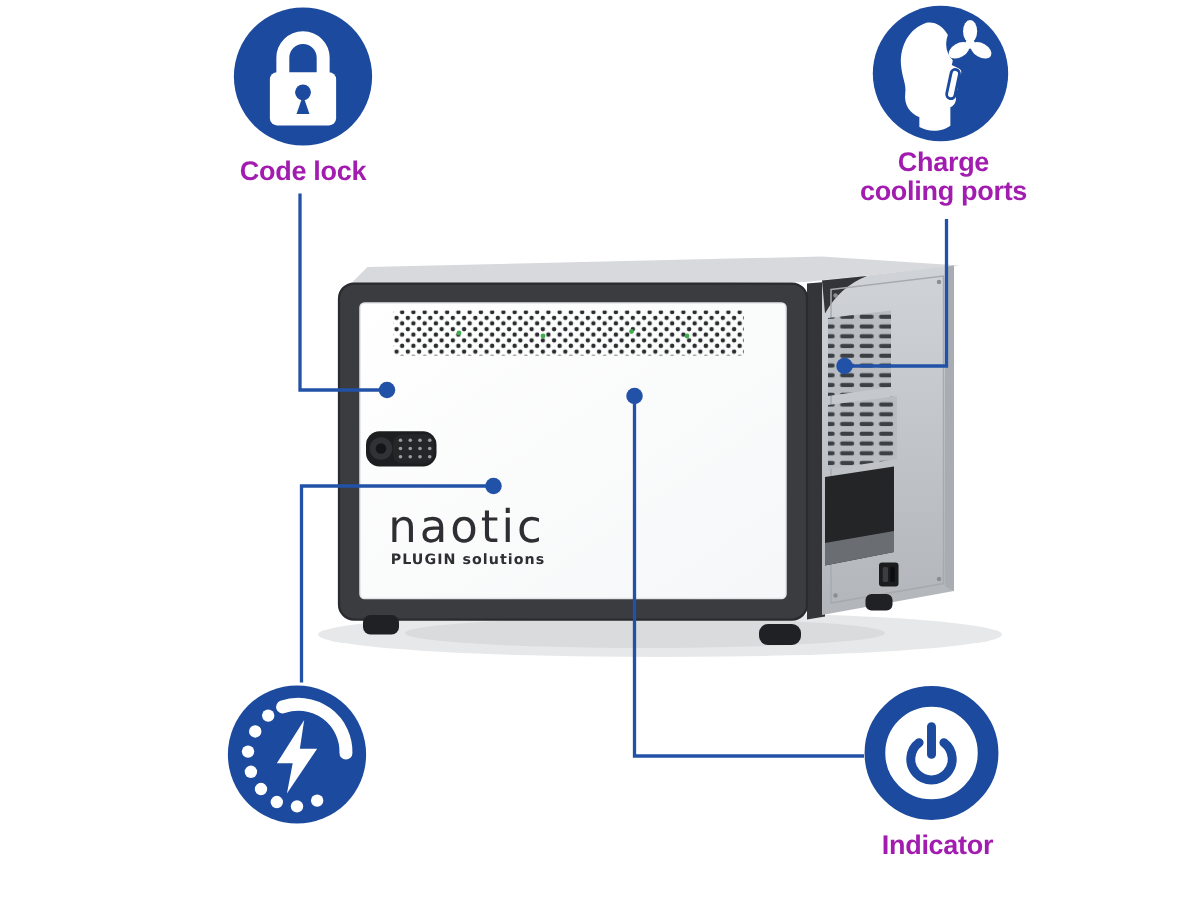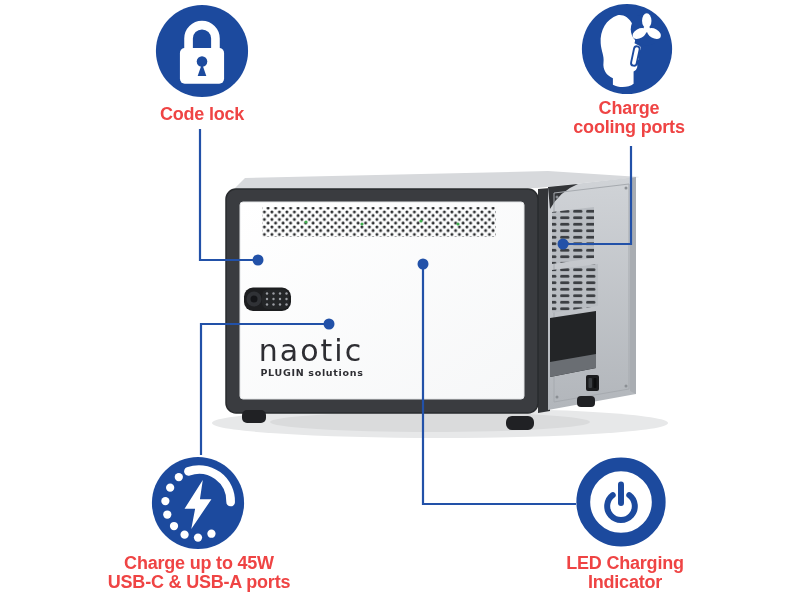--- a/index.html
+++ b/index.html
@@ -10,21 +10,21 @@
   .scene { position:absolute; left:0; top:0; width:800px; height:600px; }
 
   .icon-badge { position:absolute; }
   .icon-badge svg { display:block; width:100%; height:100%; }
   .badge-lock   { left:154px; top:3px;   width:96px; height:96px; }
   .badge-silent { left:580px; top:2px;   width:94px; height:94px; }
   .badge-charge { left:150px; top:455px; width:96px; height:96px; }
   .badge-led    { left:575px; top:456px; width:92px; height:92px; }
 
   .label {
-    position:absolute; text-align:center; color:#ef4444;
+    position:absolute; text-align:center; color:#a21caf;
     font-weight:700; font-size:18px; line-height:19px; letter-spacing:-0.2px;
   }
   .label .line { display:block; }
   .label-lock   { left:102px; top:105px; width:200px; }
   .label-silent { left:529px; top:99px;  width:200px; }
   .label-charge { left:79px;  top:554px; width:240px; }
   .label-led    { left:525px; top:554px; width:200px; }
 
   .logo-main { font-family:"DejaVu Sans", sans-serif; font-weight:500; font-size:30px;
                fill:#2e2e33; letter-spacing:2px; text-anchor:middle; }
@@ -194,23 +194,18 @@
 
   <div class="label label-lock">
     <span class="line">Code lock</span>
   </div>
 
   <div class="label label-silent">
     <span class="line">Charge</span>
     <span class="line">cooling ports</span>
   </div>
 
-  <div class="label label-charge">
-    <span class="line">Charge up to 45W</span>
-    <span class="line">USB-C &amp; USB-A ports</span>
-  </div>
 
   <div class="label label-led">
-    <span class="line">LED Charging</span>
     <span class="line">Indicator</span>
   </div>
 
 </div>
 
 </body></html>

